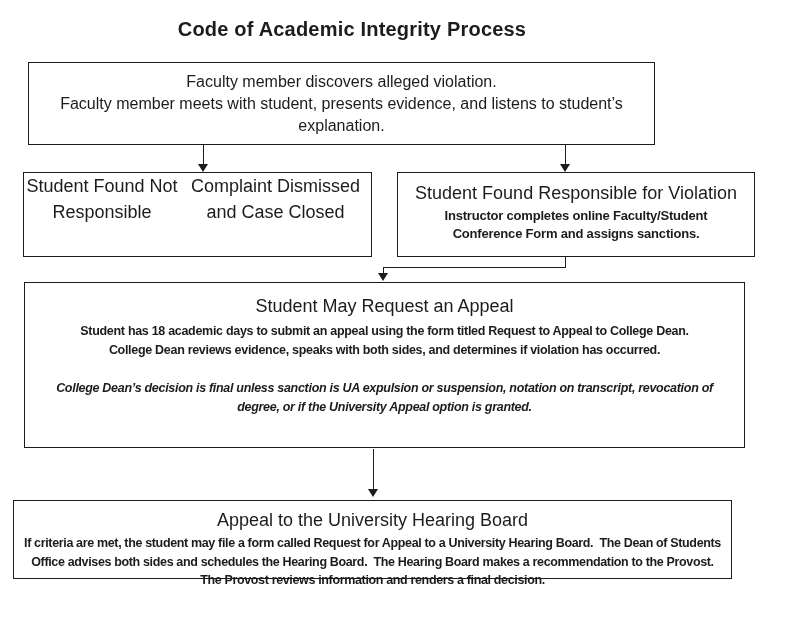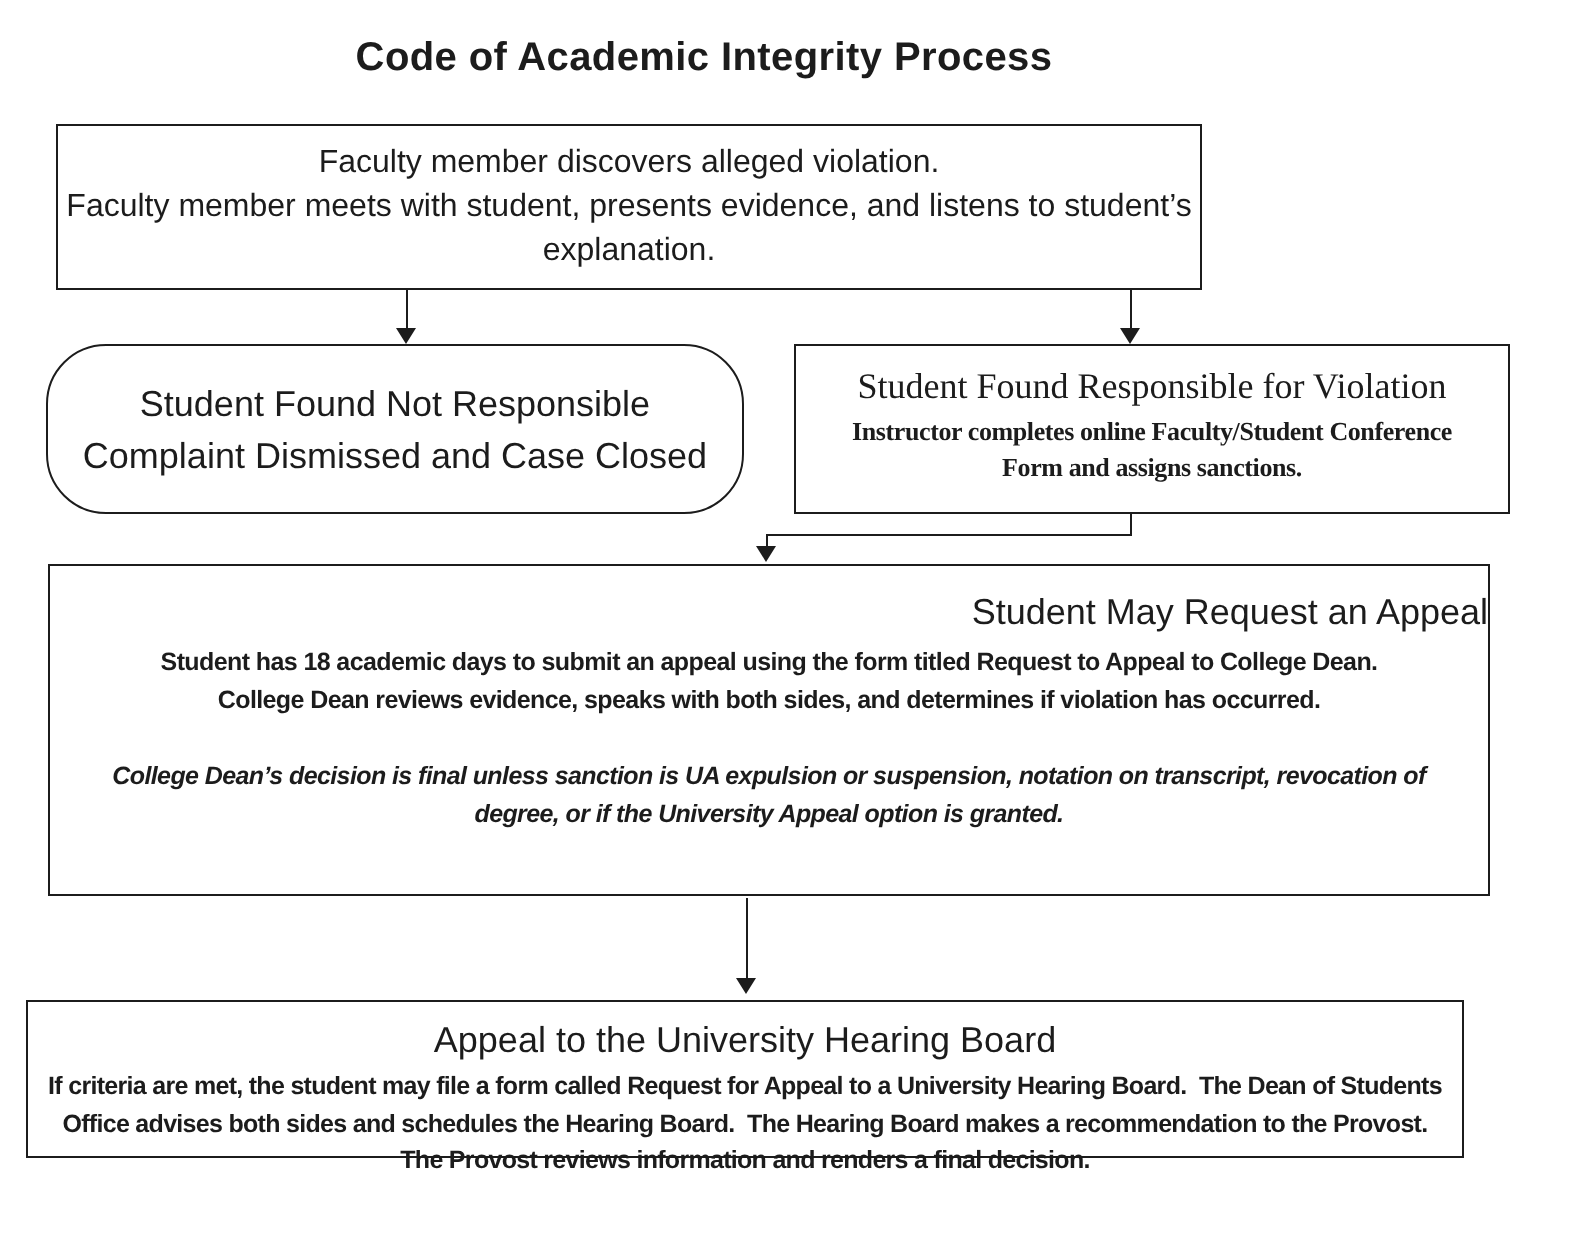--- a/index.html
+++ b/index.html
@@ -31,64 +31,62 @@
   }
   .box {
     position: absolute;
     border: 1.5px solid var(--ink);
     background: var(--paper);
     text-align: center;
   }
   
   .box-discovery {
     left: 28px; top: 62px;
-    width: 573px; height: 83px;
+    width: 627px; height: 83px;
     display: flex; flex-direction: column;
     justify-content: center;
     font-size: 16px;
     line-height: 22px;
   }
   .box-discovery .line2 { max-width: 644px; margin: 0 auto; }
   
   .box-not-responsible {
     left: 23px; top: 172px;
     width: 349px; height: 85px;
-    display: flex; flex-direction: column;
+    display: flex; flex-direction: row;
     justify-content: center;
     font-size: 18px;
     line-height: 26px;
-    border-radius: 30px;
   }
   
   .box-responsible {
     left: 397px; top: 172px;
     width: 358px; height: 85px;
     padding-top: 8px;
-    font-family: Liberation Serif, serif;
   }
   .box-heading {
     font-size: 18px;
     line-height: 25px;
     font-weight: normal;
   }
   .box-responsible .box-body {
     max-width: 312px;
     margin: 1px auto 0;
     font-size: 13px;
     font-weight: bold;
     line-height: 18px;
     letter-spacing: -0.2px;
   }
   
   .box-appeal {
     left: 24px; top: 282px;
     width: 721px; height: 166px;
     padding-top: 11px;
   }
-  .box-appeal .box-heading { margin-bottom: 3px; text-align: right; }
+  .box-appeal .box-heading { margin-bottom: 3px; }
   .bold-line {
     font-size: 12.5px;
     font-weight: bold;
     line-height: 19px;
     letter-spacing: -0.3px;
   }
   .box-appeal .note {
     margin: 19px auto 15px;
     max-width: 700px;
     white-space: pre-wrap;

